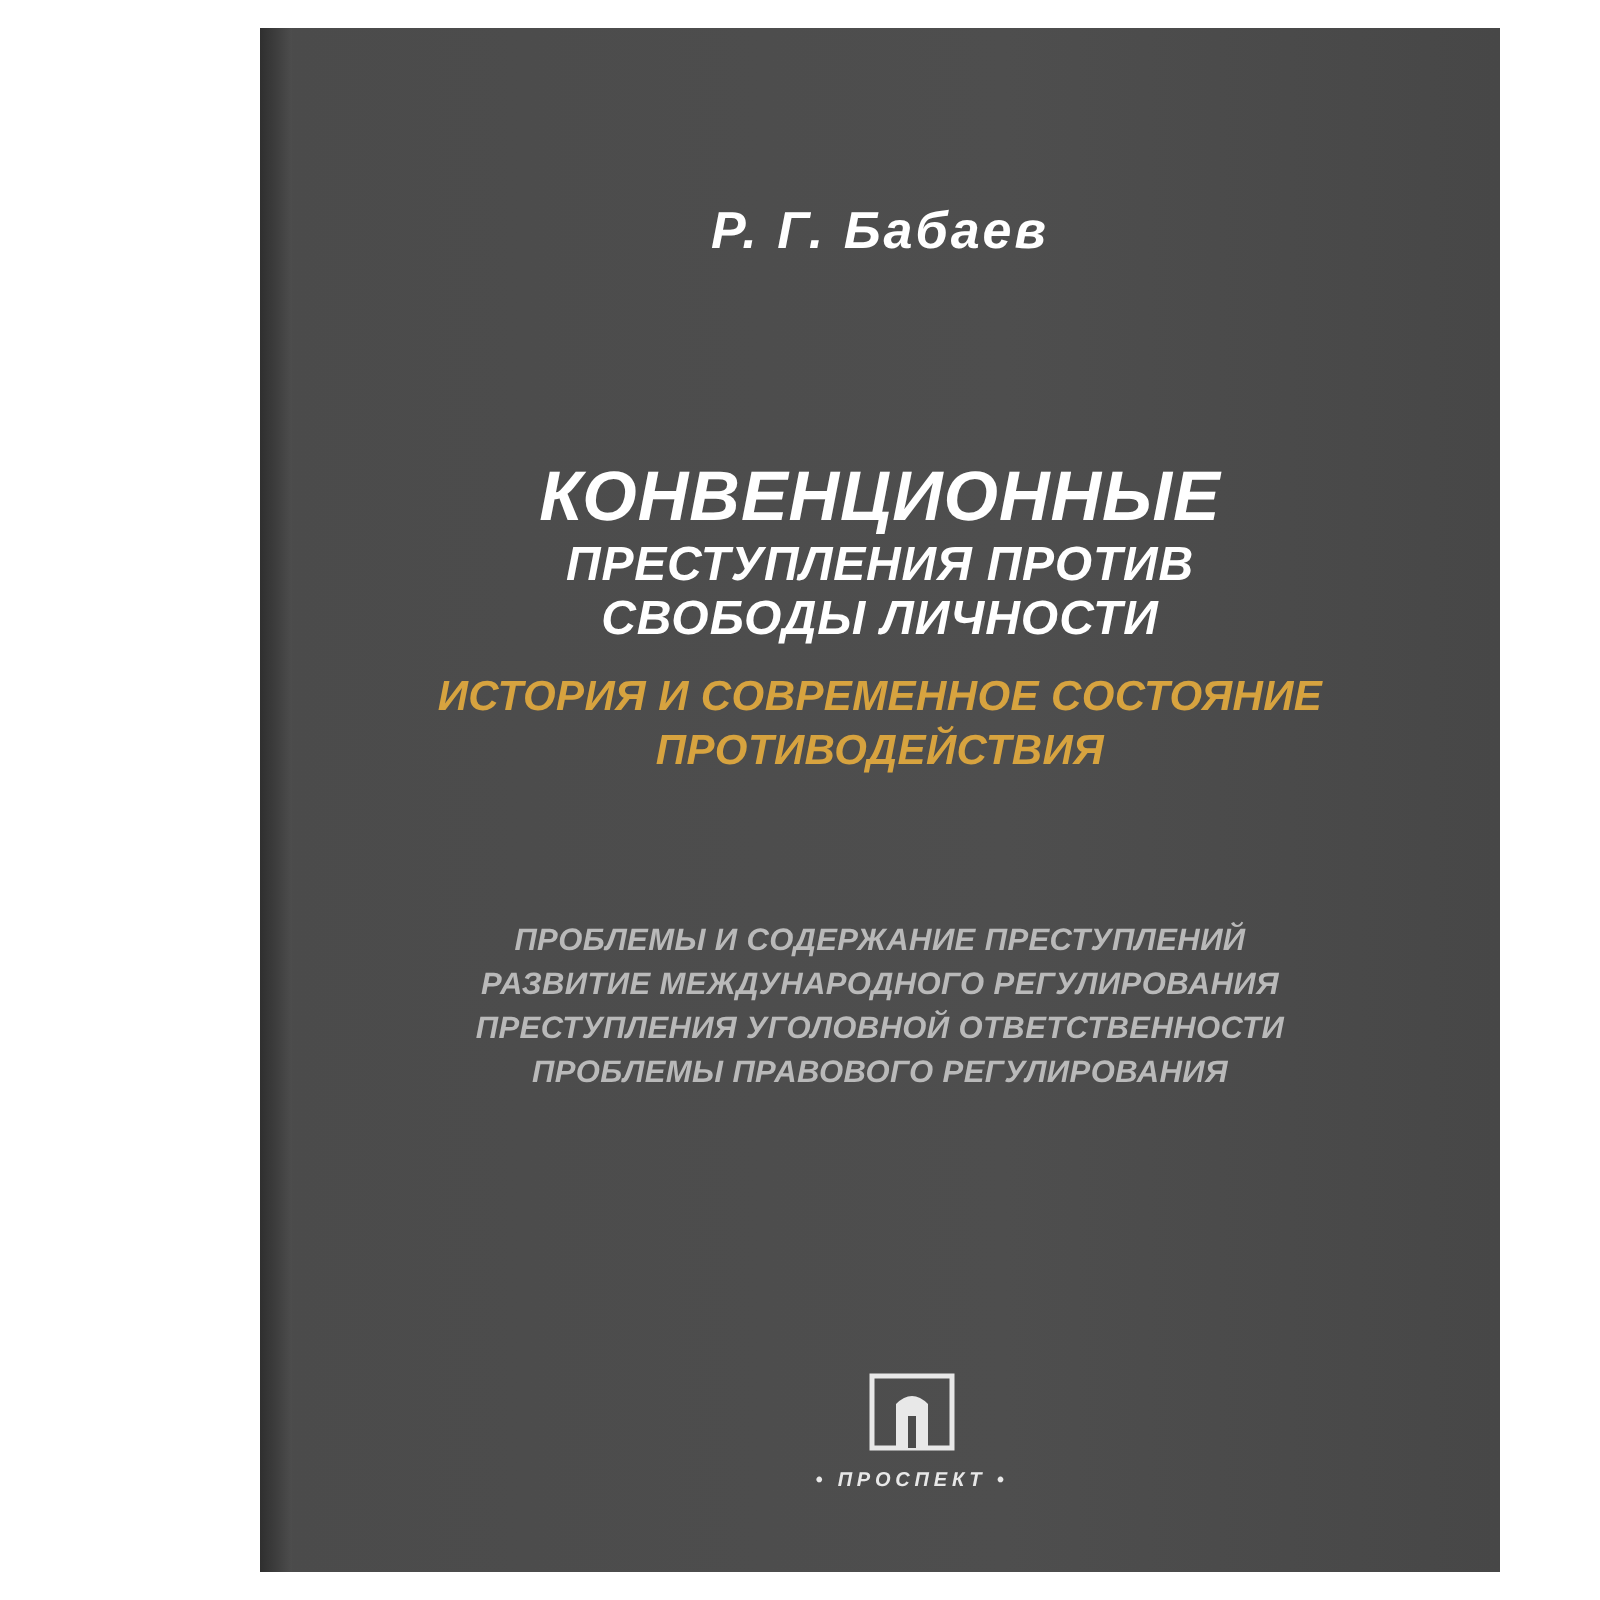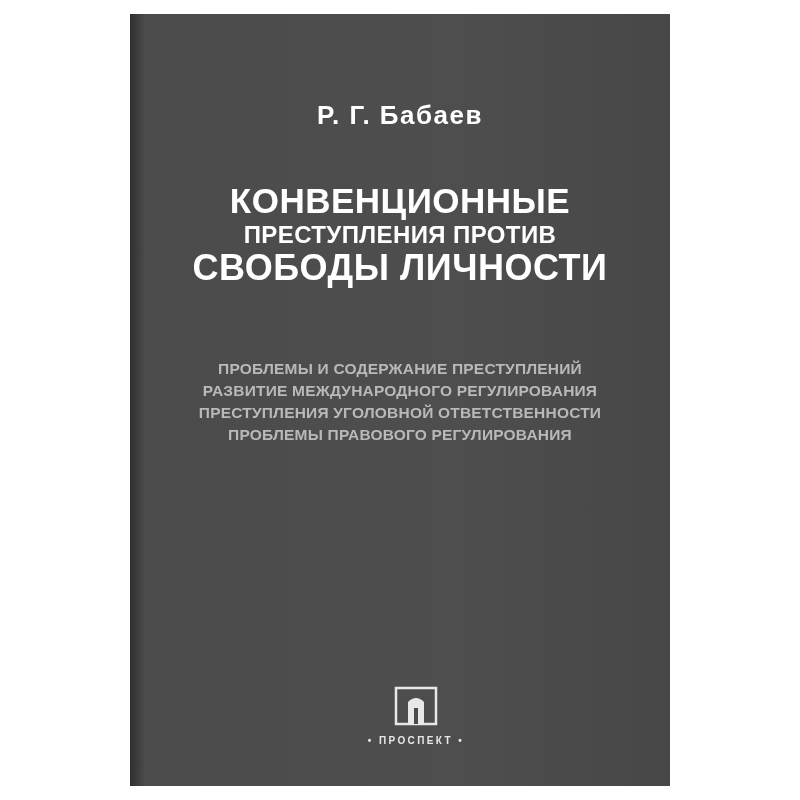--- a/index.html
+++ b/index.html
@@ -17,26 +17,27 @@
     position: relative;
     width: 800px;
     height: 800px;
     background: #ffffff;
   }
   
   .cover {
     position: absolute;
     left: 130px;
     top: 14px;
-    width: 540px;
+    width: 620px;
     height: 772px;
     background: #4a4a4a;
     background: linear-gradient(90deg, #3f3f3f 0px, #4b4b4b 12px, #4e4e4e 60%, #474747 100%);
     box-shadow: 0 0 0 0 rgba(0,0,0,0);
     overflow: hidden;
+    font-style: italic;
   }
   
   .spine {
     position: absolute;
     left: 0;
     top: 0;
     width: 16px;
     height: 100%;
     background: linear-gradient(90deg, #2f2f2f 0%, #3c3c3c 45%, #4d4d4d 100%);
   }
@@ -52,34 +53,34 @@
   }
   .author {
     margin-top: 86px;
     color: #ffffff;
     font-size: 26px;
     font-weight: bold;
     letter-spacing: 1.5px;
     text-align: center;
   }
   .title-block {
-    margin-top: 50px;
+    margin-top: 98px;
     text-align: center;
     width: 100%;
   }
   .title-line {
     color: #ffffff;
     font-weight: bold;
     line-height: 1.13;
     letter-spacing: 0.5px;
     text-align: center;
   }
   .title-line.l1 { font-size: 35px; }
   .title-line.l2 { font-size: 24px; letter-spacing: 0.4px; }
-  .title-line.l3 { font-size: 36px; }
+  .title-line.l3 { font-size: 24px; }
 
   .subtitle-block {
     margin-top: 12px;
     text-align: center;
     width: 100%;
   }
   .subtitle-line {
     color: #d7a33f;
     font-weight: bold;
     font-size: 21px;
@@ -141,20 +142,24 @@
     <div class="cover-inner">
 
       <div class="author">Р. Г. Бабаев</div>
 
       <div class="title-block">
         <div class="title-line l1">КОНВЕНЦИОННЫЕ</div>
         <div class="title-line l2">ПРЕСТУПЛЕНИЯ ПРОТИВ</div>
         <div class="title-line l3">СВОБОДЫ ЛИЧНОСТИ</div>
       </div>
 
+      <div class="subtitle-block">
+        <div class="subtitle-line">ИСТОРИЯ И СОВРЕМЕННОЕ СОСТОЯНИЕ</div>
+        <div class="subtitle-line">ПРОТИВОДЕЙСТВИЯ</div>
+      </div>
 
 
       <div class="topics">
         <div class="topic-line">ПРОБЛЕМЫ И СОДЕРЖАНИЕ ПРЕСТУПЛЕНИЙ</div>
         <div class="topic-line">РАЗВИТИЕ МЕЖДУНАРОДНОГО РЕГУЛИРОВАНИЯ</div>
         <div class="topic-line">ПРЕСТУПЛЕНИЯ УГОЛОВНОЙ ОТВЕТСТВЕННОСТИ</div>
         <div class="topic-line">ПРОБЛЕМЫ ПРАВОВОГО РЕГУЛИРОВАНИЯ</div>
       </div>
 
       <div class="publisher">

